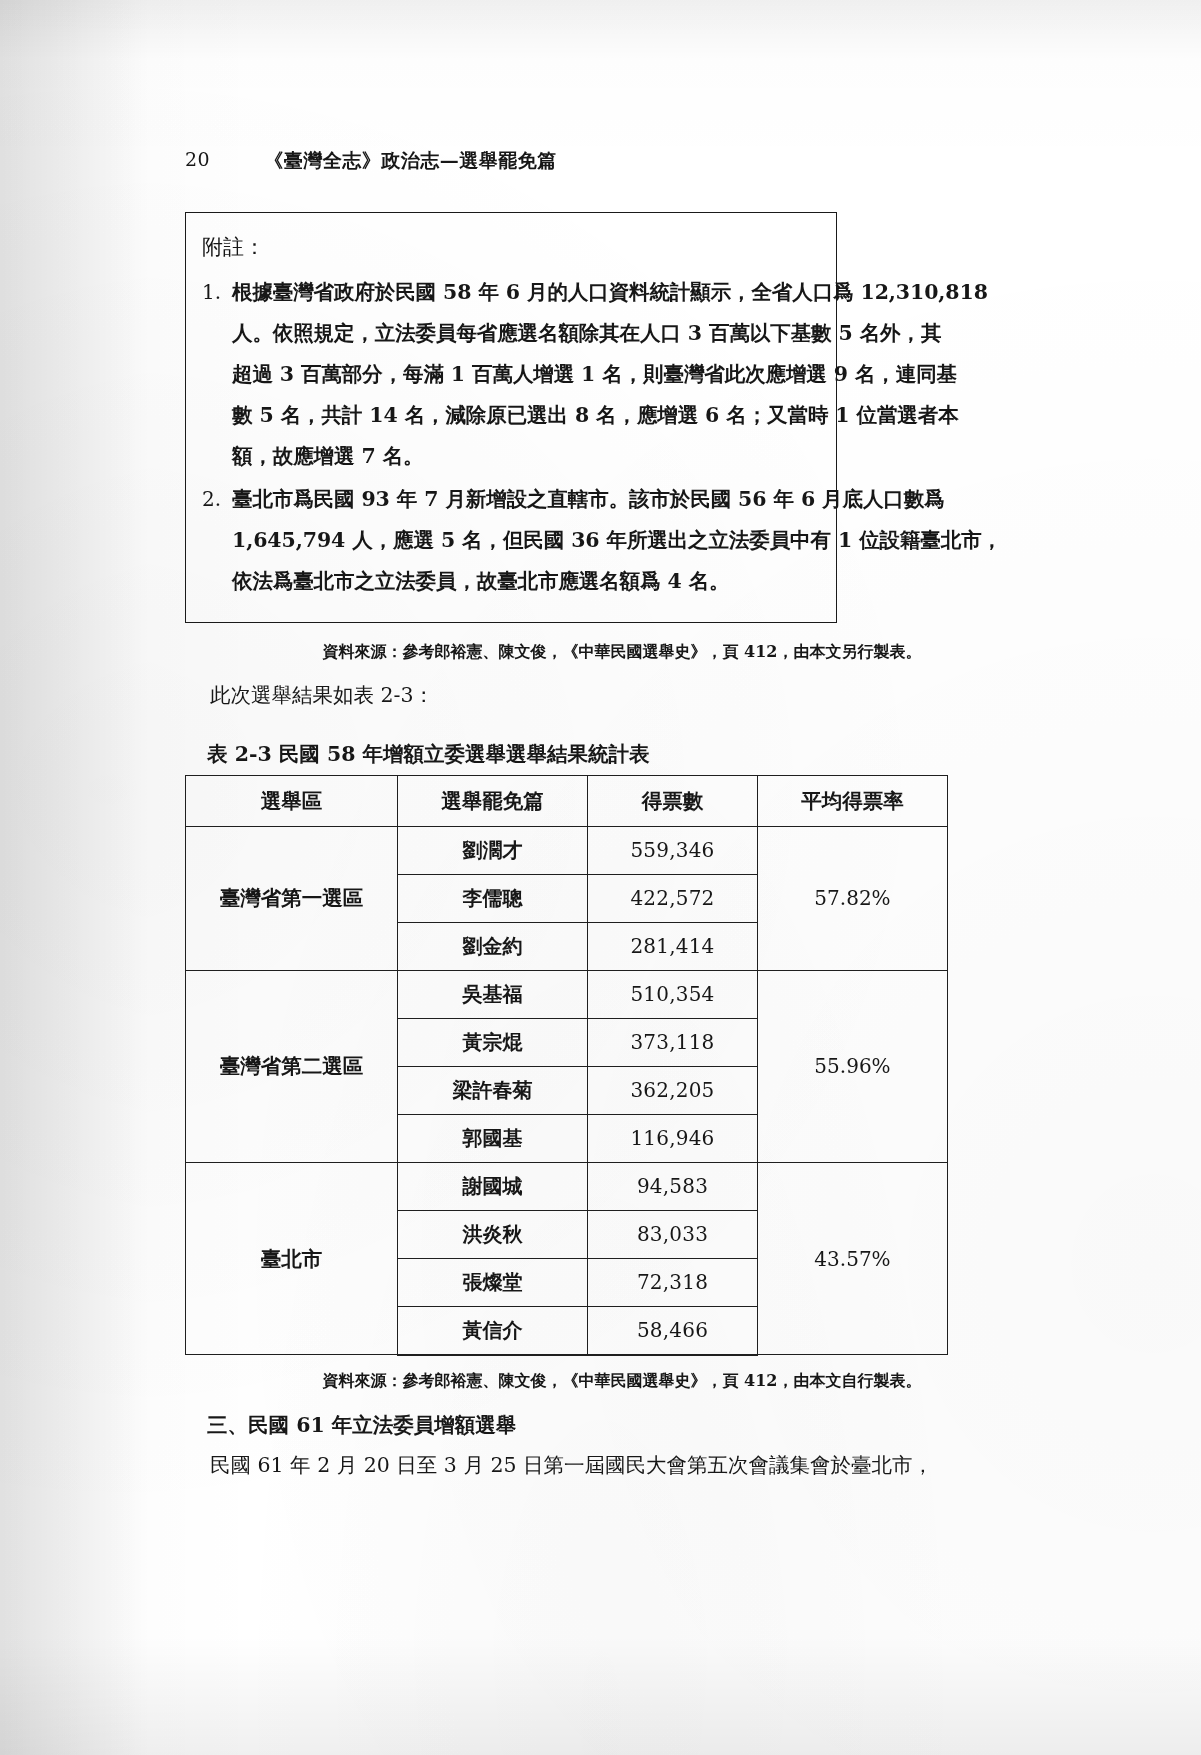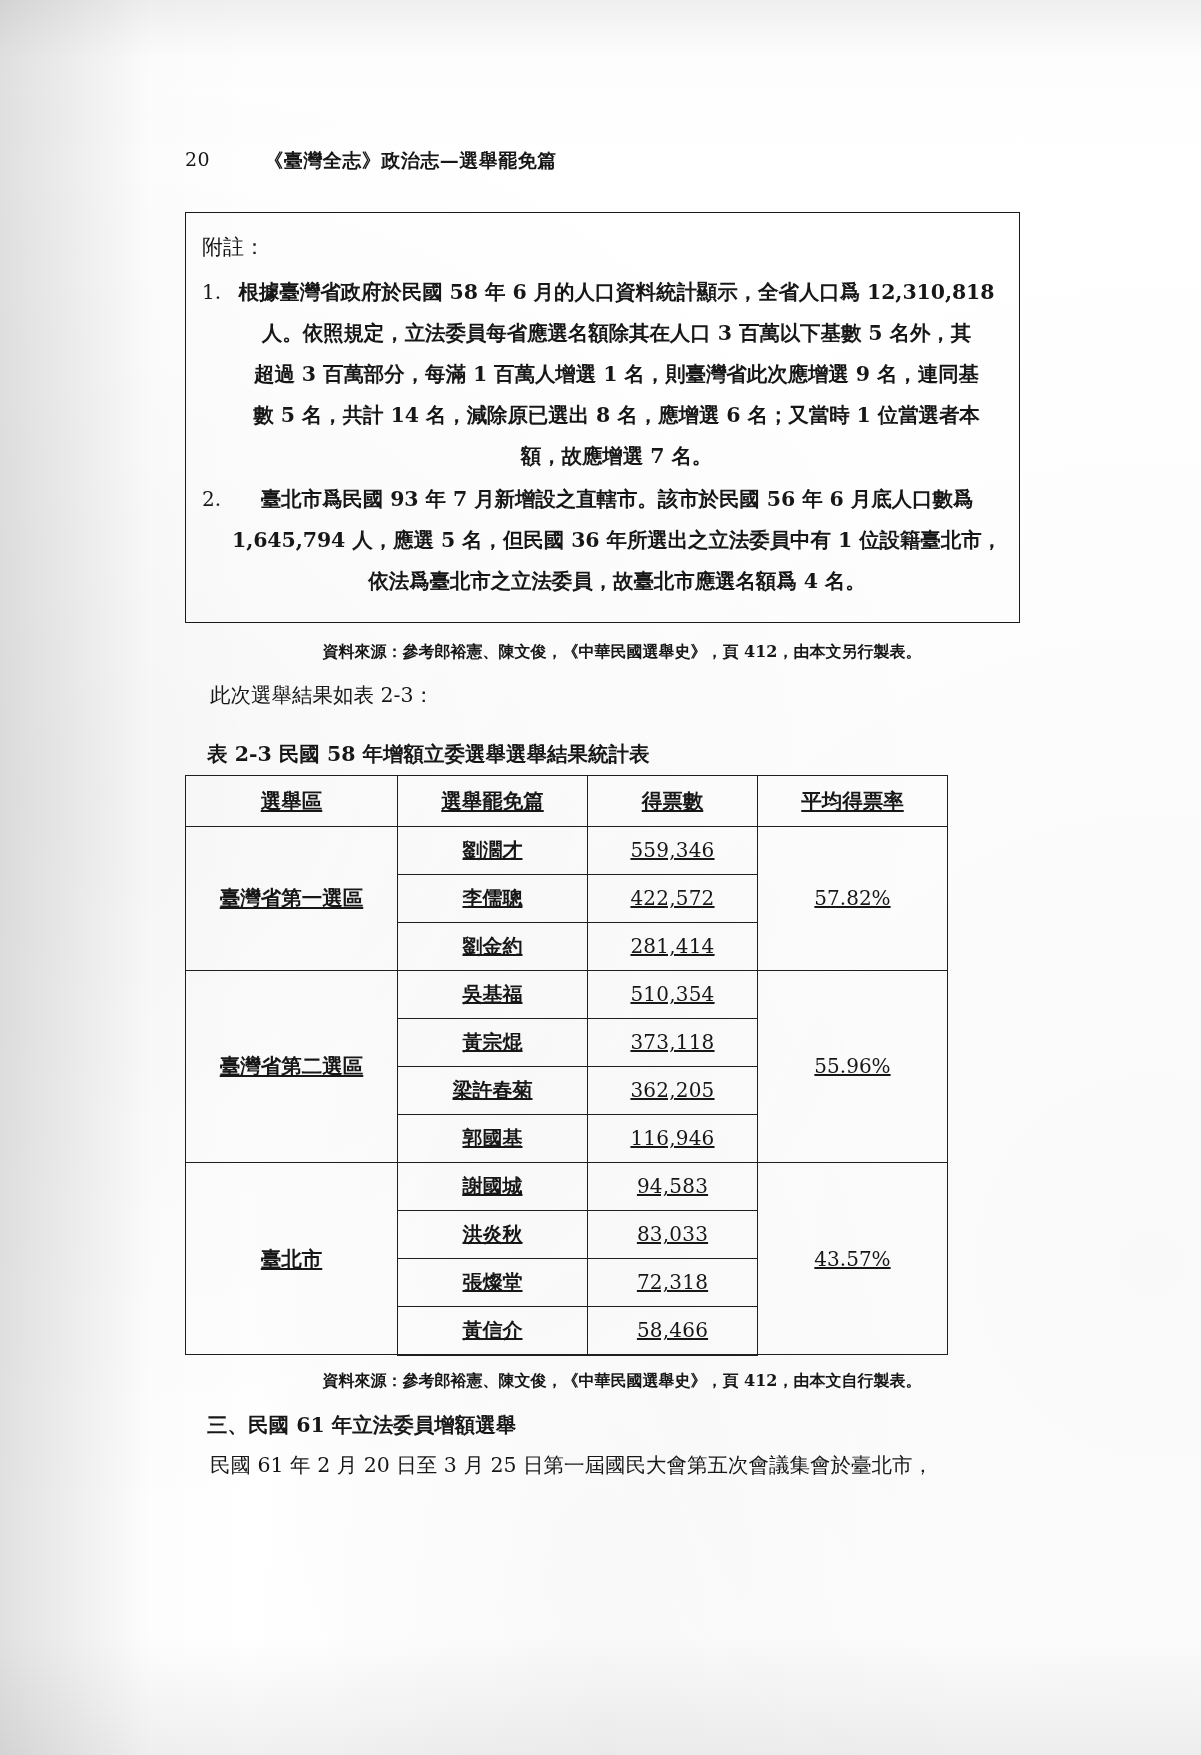--- a/index.html
+++ b/index.html
@@ -76,42 +76,41 @@
   .header-title {
     font-size: 19px;
     font-weight: 700;
   }
 
   
   .note-box {
     border: 1.8px solid #1a1a1a;
     padding: 18px 18px 18px 16px;
     box-sizing: border-box;
-    width: 835px;
+    width: 652px;
     margin-bottom: 16px;
   }
   .note-heading {
     font-size: 21px;
     line-height: 1.55;
     margin-bottom: 8px;
   }
   .note-item {
     display: flex;
     align-items: flex-start;
     margin-bottom: 2px;
   }
   .note-marker {
     flex: 0 0 auto;
     width: 30px;
     font-size: 20px;
     line-height: 2.0;
   }
   .note-lines {
     flex: 1 1 auto;
-    text-align: center;
   }
   .note-line {
     font-size: 20.5px;
     line-height: 2.0;
     white-space: nowrap;
     letter-spacing: -0.1px;
     font-weight: 600;
   }
 
   
@@ -150,21 +149,20 @@
   table.results col.c3 { width: 170px; }
   table.results col.c4 { width: 190px; }
 
   table.results td, table.results th {
     border: 1.5px solid #1f1f1f;
     text-align: center;
     vertical-align: middle;
     padding: 0;
     height: 47px;
     font-weight: 600;
-    text-decoration: underline;
   }
   table.results thead th {
     height: 50px;
     font-size: 20.5px;
     font-weight: 600;
   }
   table.results td.num {
     font-family: "DejaVu Serif", "Liberation Serif", serif;
     font-weight: 500;
     letter-spacing: 0.2px;

